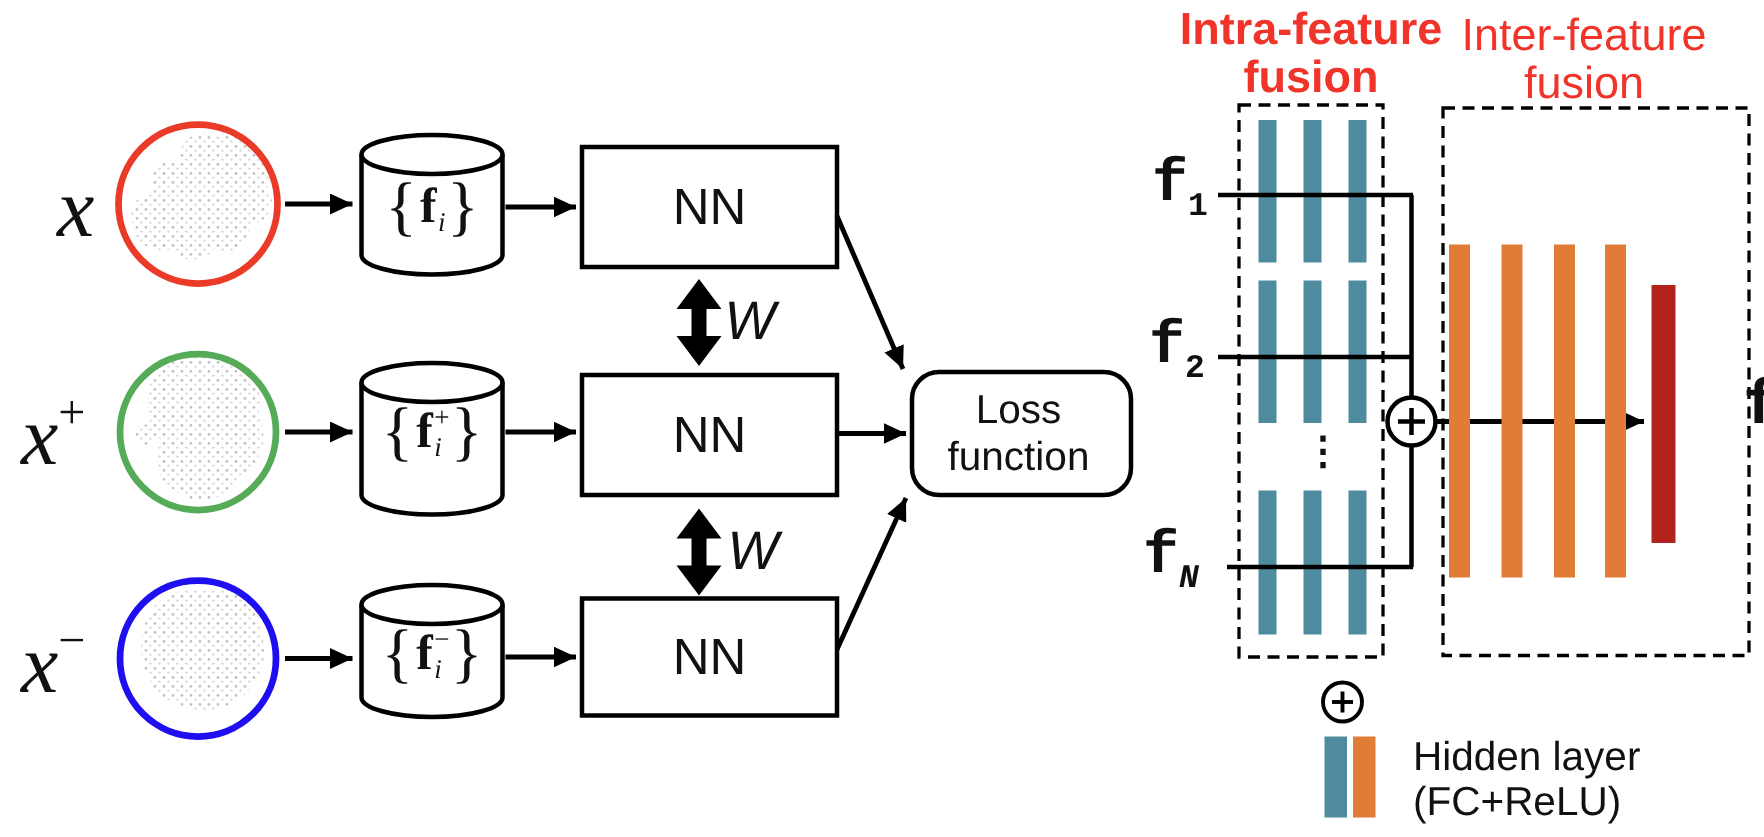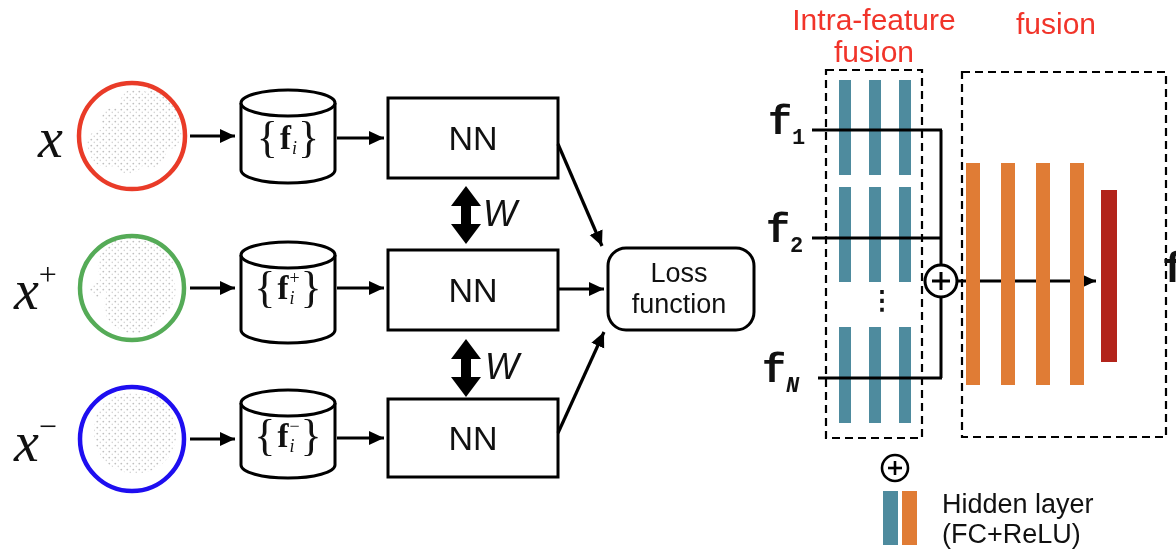--- a/index.html
+++ b/index.html
@@ -218,25 +218,26 @@
   <div class="lbl nnlabel" style="left:388px;top:398px;">NN</div>
 
   <div class="lbl wlabel" style="left:483px;top:196px;">W</div>
   <div class="lbl wlabel" style="left:485px;top:349px;">W</div>
 
   <div class="lbl losslabel" style="left:608px;top:258px;">
     <div>Loss</div>
     <div>function</div>
   </div>
 
-  <div class="lbl fusiontitle" style="left:874px;top:4px;">
+  <div class="lbl fusiontitle" style="left:874px;top:4px;font-weight:bold;">
     <div>Intra-feature</div>
     <div>fusion</div>
   </div>
   <div class="lbl fusiontitle" style="left:1056px;top:8px;">
+    <div>Inter-feature</div>
     <div>fusion</div>
   </div>
 
   <div class="lbl fvec" style="left:768px;top:104px;">
     <span>f</span><span class="fvsub">1</span>
   </div>
   <div class="lbl fvec" style="left:766px;top:212px;">
     <span>f</span><span class="fvsub">2</span>
   </div>
   <div class="lbl dots" style="left:869px;top:288px;">⋮</div>

